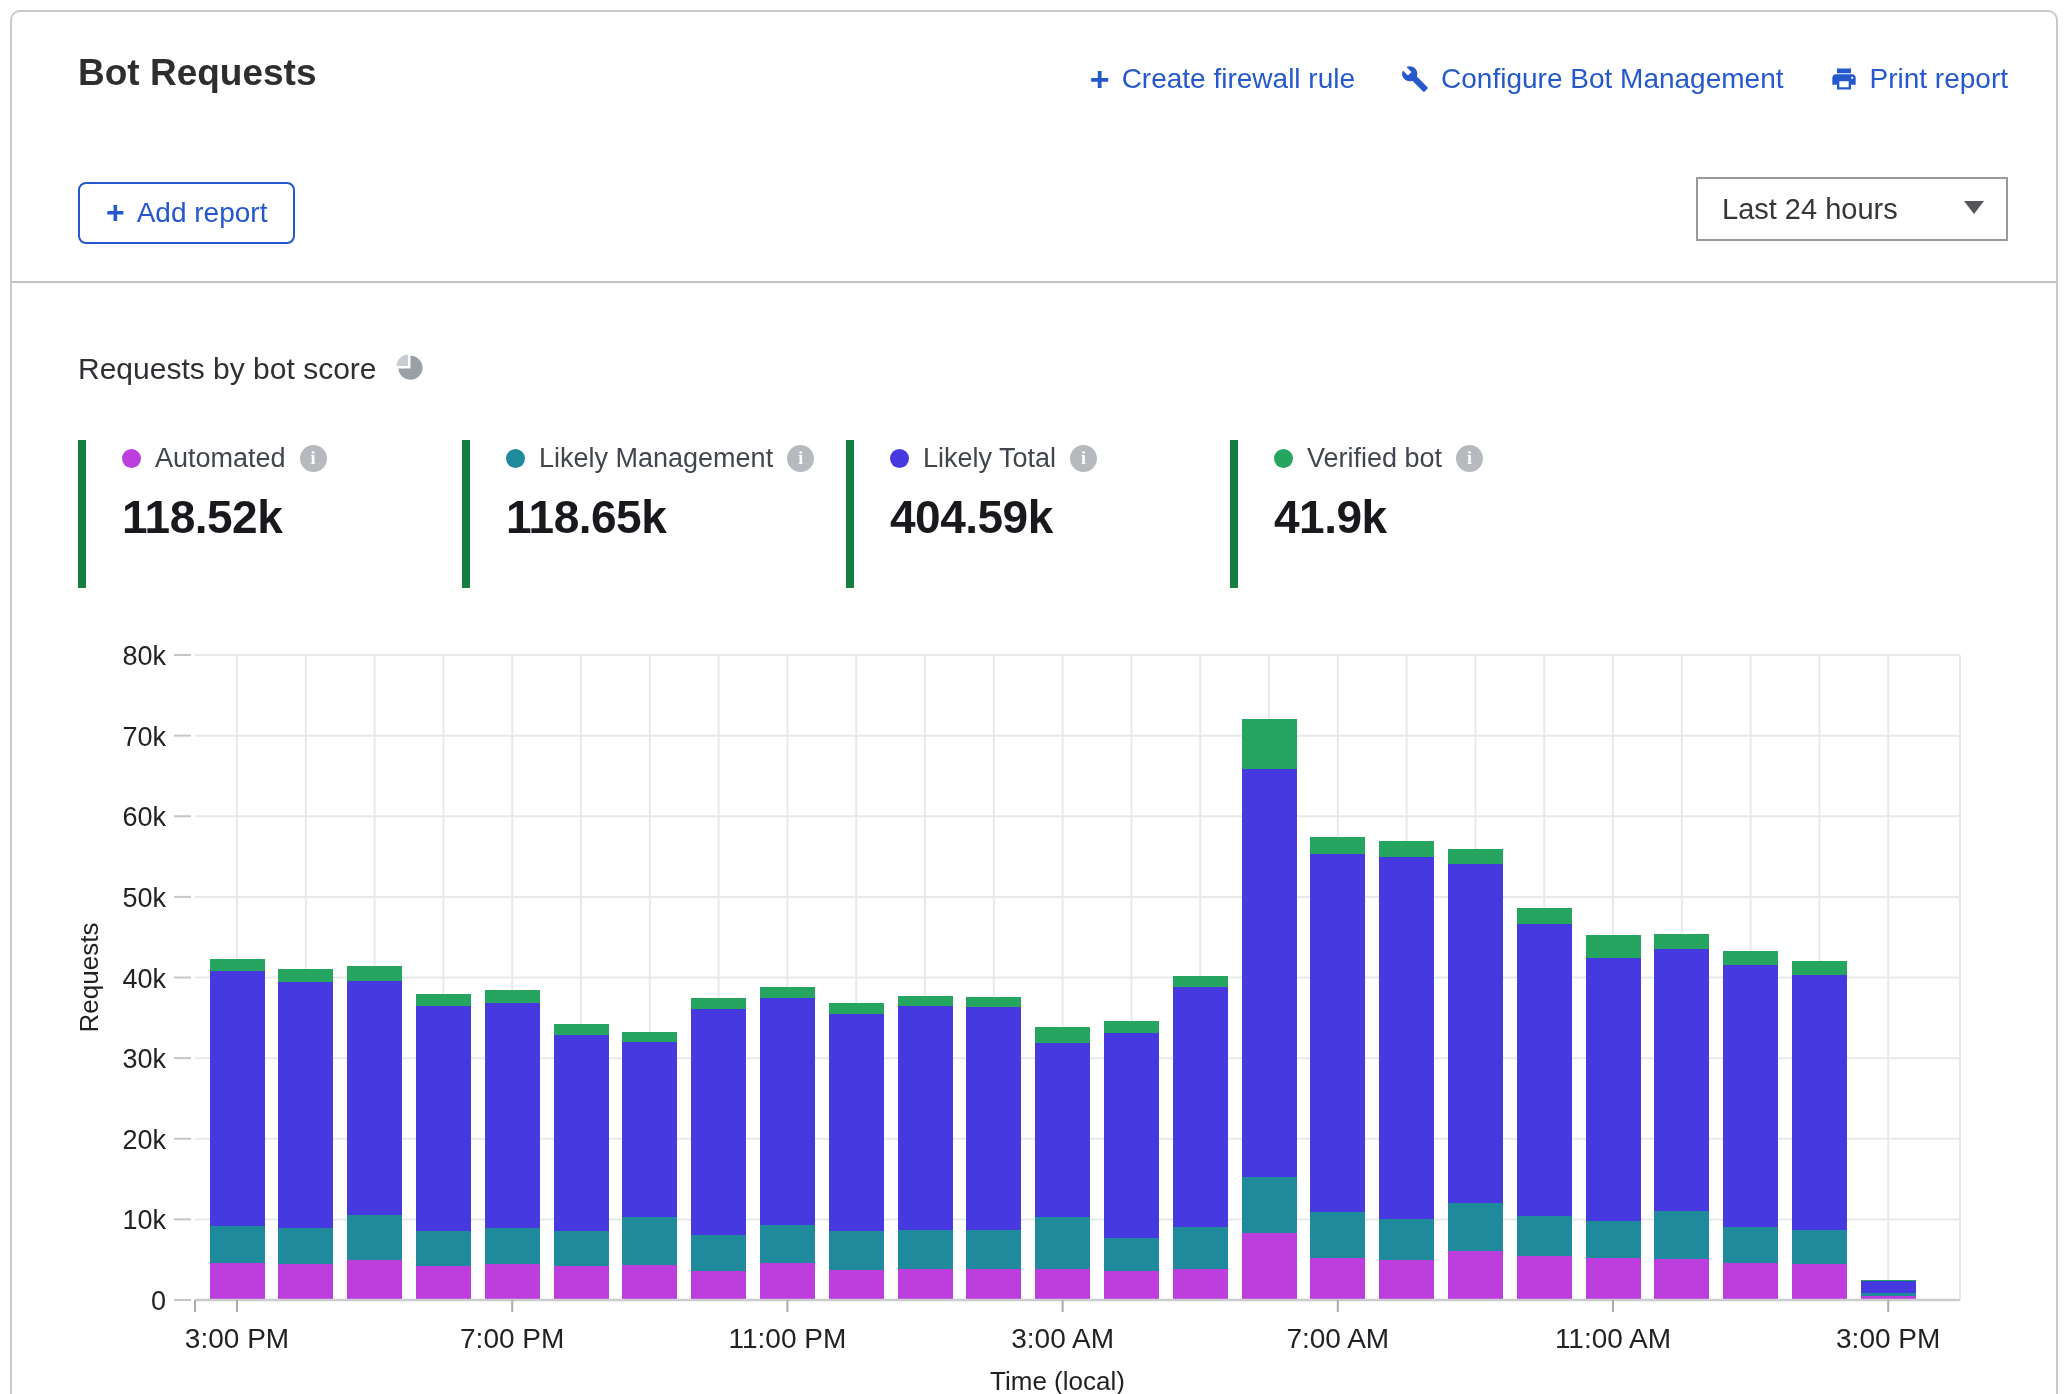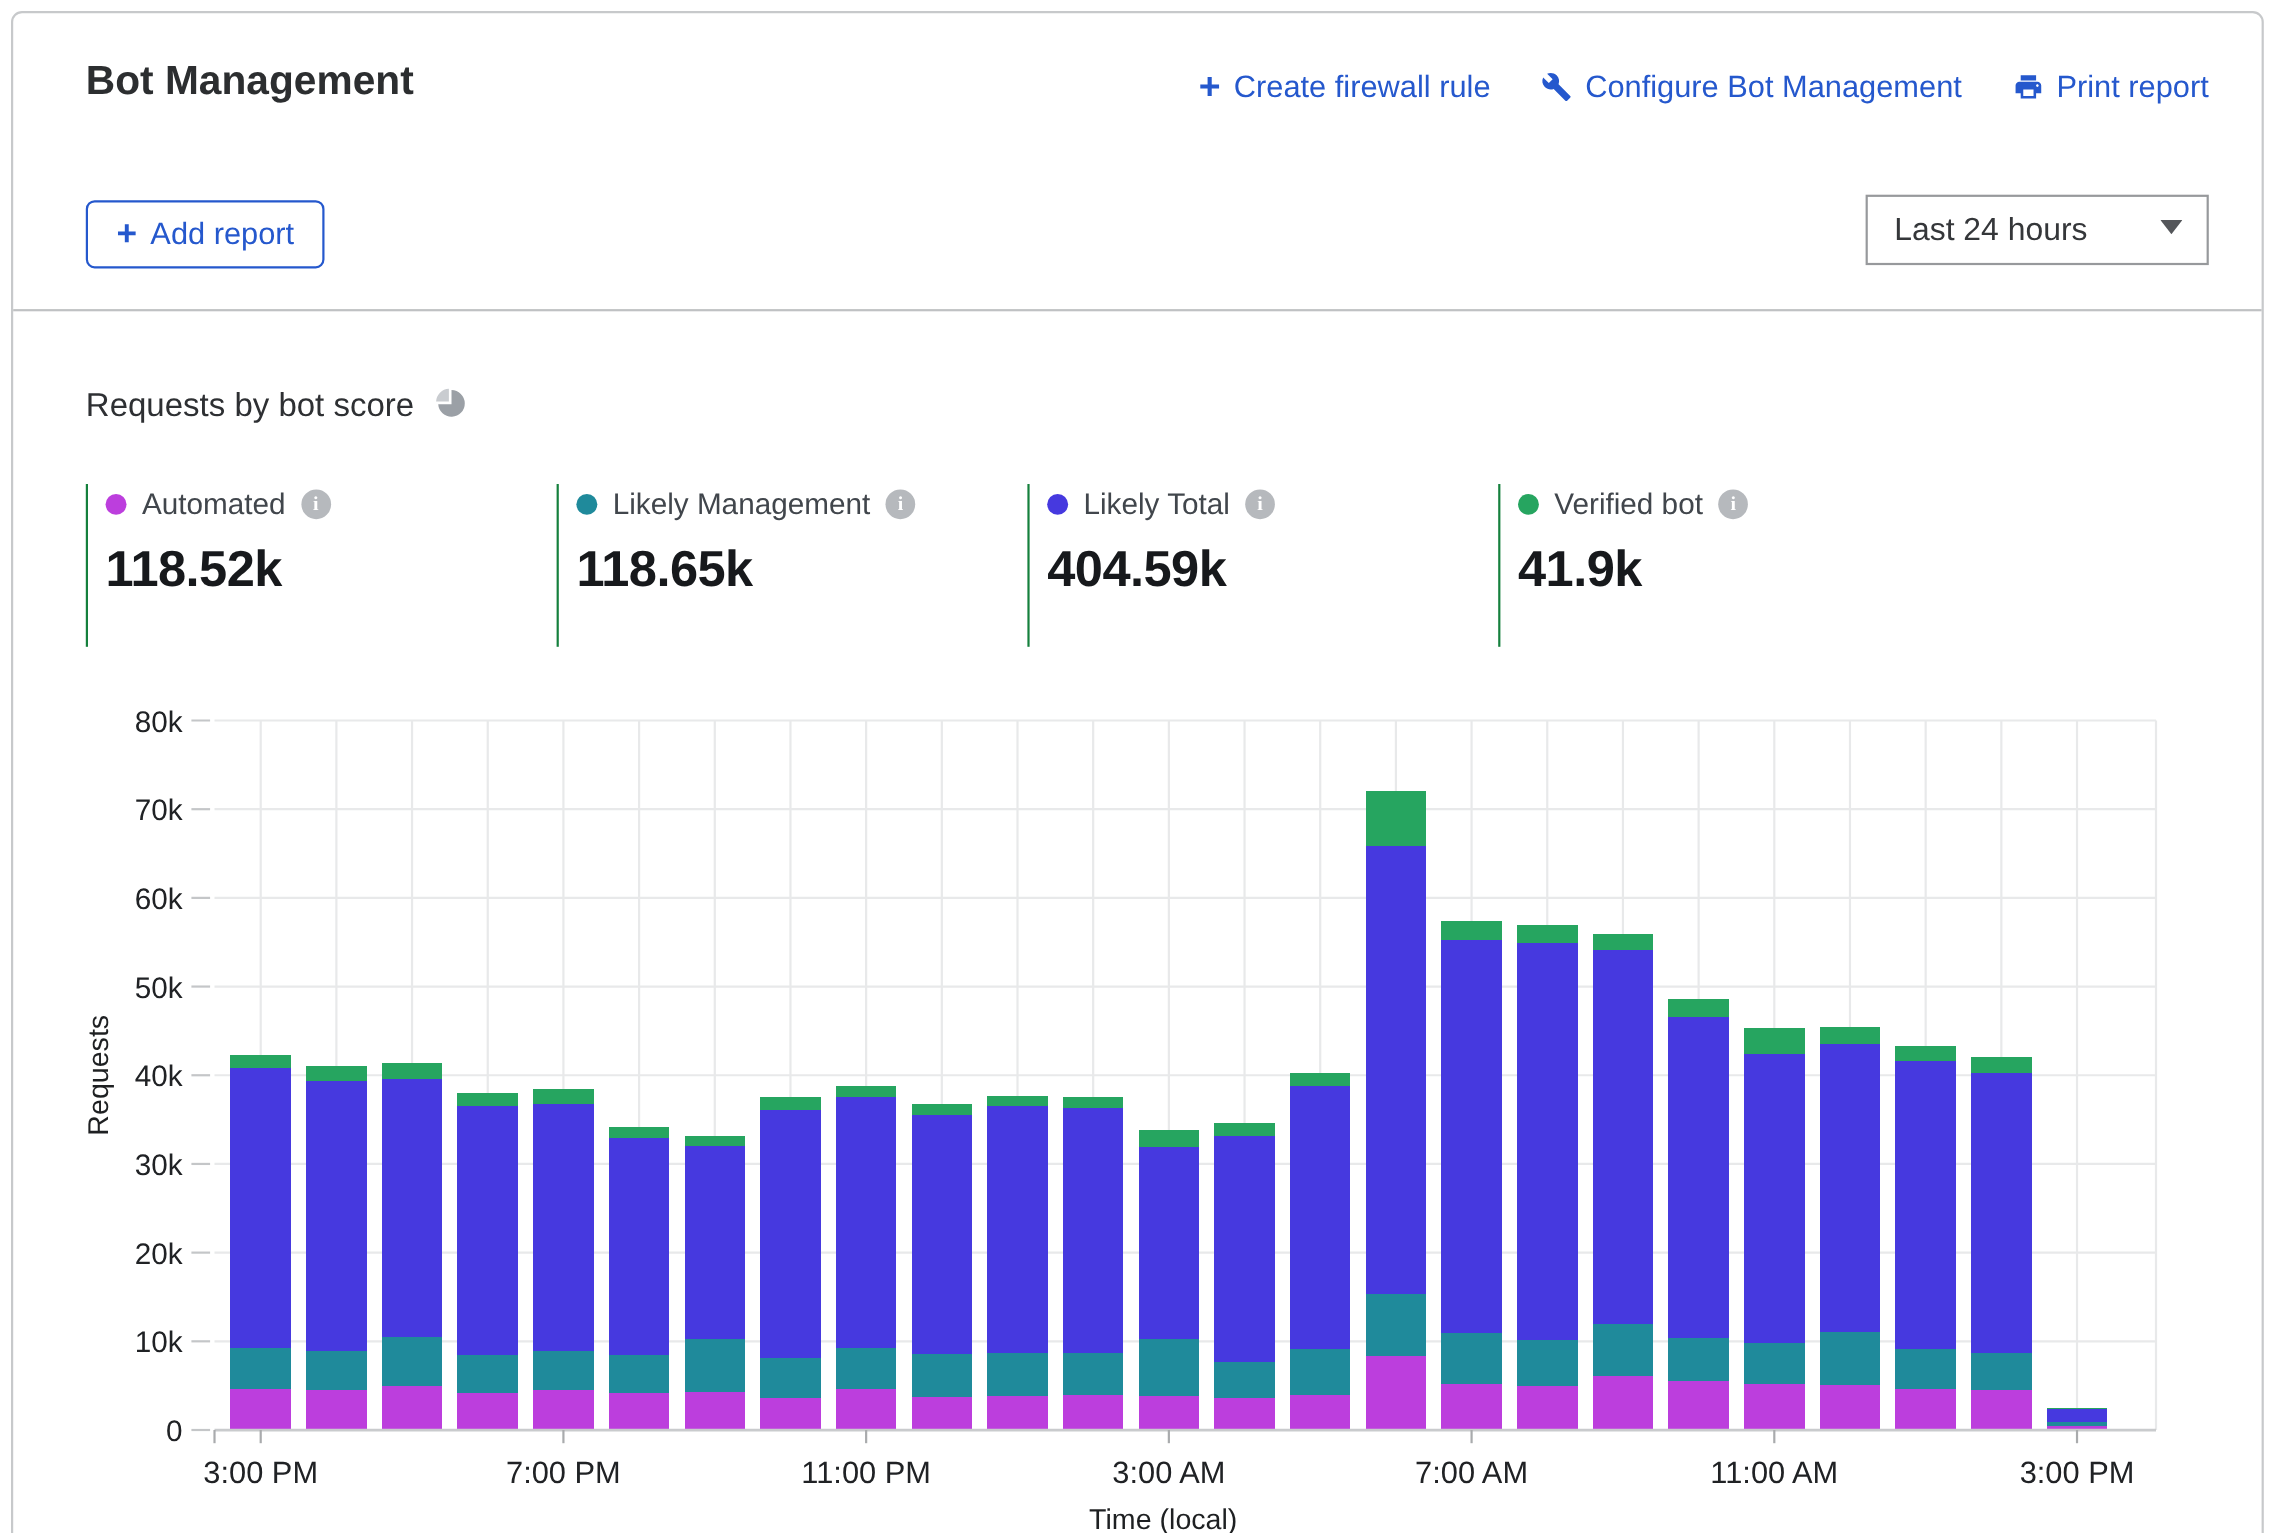--- a/index.html
+++ b/index.html
@@ -19,37 +19,37 @@
   .time-select{position:absolute;right:62px;top:177px;width:312px;height:64px;border:2px solid #97999c;
         border-radius:0;background:#fff;display:flex;align-items:center;justify-content:space-between;
         padding:0 22px 0 24px;cursor:pointer;box-sizing:border-box;}
   .time-select .sel-label{font-size:29px;color:#35373a;}
   .header-divider{position:absolute;left:12px;top:281px;width:2044px;border-top:2px solid #bfc1c3;}
   .section-title-row{position:absolute;left:78px;top:352px;display:flex;align-items:center;gap:18px;}
   .section-title{font-size:30px;font-weight:400;color:#2e3033;}
   .stats-row{position:absolute;left:78px;top:440px;display:flex;align-items:flex-start;}
   .stat-col{box-sizing:border-box;}
   .stat-col.total{width:366px;}
-  .stat-col.series{width:428px;border-left:2px solid #15803d;padding-left:16px;min-height:148px;}
+  .stat-col.series{width:384px;border-left:8px solid #15803d;padding-left:36px;min-height:148px;}
   .stat-label-row{display:flex;align-items:center;gap:14px;height:36px;}
   .stat-label{font-size:27px;color:#41464c;}
   .stat-dot{width:19px;height:19px;border-radius:50%;flex:0 0 auto;}
   .info-icon{width:27px;height:27px;border-radius:50%;background:#b6b9bd;color:#ffffff;display:flex;
         align-items:center;justify-content:center;font-size:18px;font-weight:700;font-family:"Liberation Serif",serif;}
   .stat-value{margin-top:14px;font-size:46px;font-weight:700;color:#17191c;letter-spacing:-0.5px;}
   #chart-svg{position:absolute;left:0;top:600px;}
   text{font-family:"Liberation Sans",sans-serif;}
 </style>
 </head>
 <body>
 
 <div class="page">
   <div class="card"></div>
 
-  <div class="page-title">Bot Management</div>
+  <div class="page-title">Bot Requests</div>
 
   <div class="header-actions">
     <a class="hdr-link">
       <span class="plus-glyph">+</span>
       <span>Create firewall rule</span>
     </a>
     <a class="hdr-link">
       <span>
         <svg width="28" height="28" viewBox="0 0 24 24" fill="#2558cd">
             <path d="M22.7 19l-9.1-9.1c.9-2.3.4-5-1.5-6.9-2-2-5-2.4-7.4-1.3L9 6 6 9 1.6 4.7C.4 7.1.9 10.1 2.9 12.1c1.9 1.9 4.6 2.4 6.9 1.5l9.1 9.1c.4.4 1 .4 1.4 0l2.3-2.3c.5-.4.5-1.1.1-1.4z"></path>

